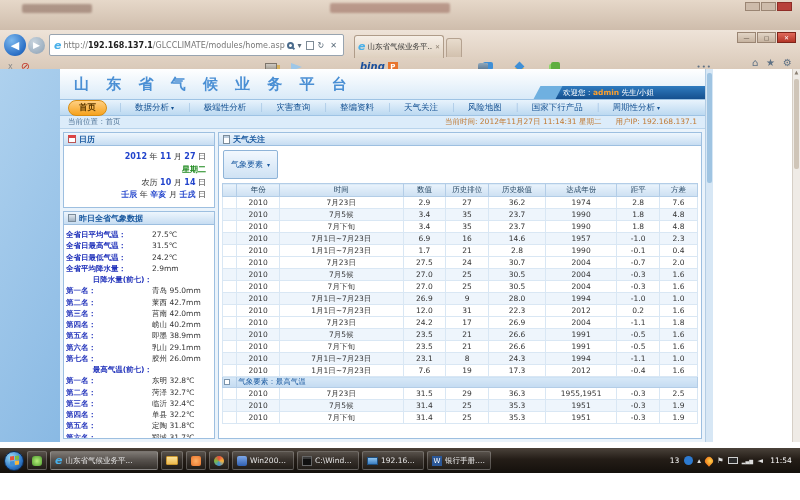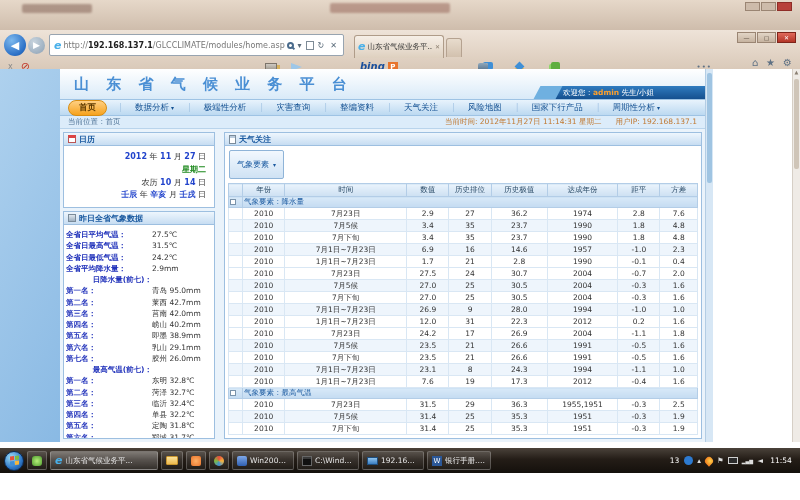--- a/index.html
+++ b/index.html
@@ -57,21 +57,21 @@
 .ribbon{position:absolute;right:0;bottom:0;width:158px;height:13px;background:linear-gradient(#2f7bbf,#15508f);color:#fff;font-size:7.5px;line-height:13px;padding-left:16px;white-space:nowrap}
 .ribbon-wedge{position:absolute;left:-10px;top:0;width:22px;height:13px;background:#6fb0e0;transform:skewX(-28deg)}
 .ribbon .user{color:#ffa12b;font-weight:bold}
 .navbar{height:17px;background:linear-gradient(#e8f3fc,#bcd9f1);border-top:1px solid #9ec3e4;border-bottom:1px solid #9ec3e4;display:flex;align-items:center;font-size:8.5px;color:#155293;padding-left:8px;flex:0 0 auto;white-space:nowrap}
 .nav-item{padding:0 7px;cursor:default}
 .nav-item+.nav-item::before{content:"|";color:#a5c6e4;margin-right:13px}
 .nav-item.active{background:linear-gradient(#ffd083,#f6a21d);border:1px solid #d88d12;border-radius:8px;color:#5d3a00;font-weight:bold;padding:1px 10px;margin-right:5px}
 .nav-item .caret{font-size:6px;color:#155293;margin-left:2px}
 .statusbar{height:13px;background:#dcecfa;border-bottom:1px solid #b9d4ec;display:flex;align-items:center;font-size:7.5px;color:#4b6f93;padding:0 8px;flex:0 0 auto;white-space:nowrap}
 .status-right{margin-left:auto;color:#c07830;display:flex;gap:14px}
-.body-row{display:flex;padding:3px;gap:9px;flex:1;overflow:hidden}
+.body-row{display:flex;padding:3px;gap:3px;flex:1;overflow:hidden}
 .sidebar{width:152px;display:flex;flex-direction:column;gap:3px;flex:0 0 auto}
 .panel{border:1px solid #9dbfe0;background:#fff;overflow:hidden}
 .panel-h{height:13px;background:linear-gradient(#eef6fd,#c7ddf2);border-bottom:1px solid #9dbfe0;display:flex;align-items:center;font-size:8px;font-weight:bold;color:#1b5aa0;padding:0 4px;gap:3px}
 .ico-cal{width:8px;height:8px;background:#fff;border:1px solid #b55;border-top:3px solid #d44;flex:0 0 auto}
 .ico-data{width:8px;height:8px;background:linear-gradient(#dfe7ee,#9fb0c0);border:1px solid #7a8b9a;flex:0 0 auto}
 .ico-doc{width:7px;height:9px;background:#fff;border:1px solid #7a8b9a;box-shadow:inset 0 2px 0 #bcd;flex:0 0 auto}
 .cal-body{padding:5px 8px;font-size:8px;text-align:right;line-height:1.6}
 .tok-n{color:#2244cc;font-weight:bold}
 .tok-u{color:#333}
 .tok-g{color:#1f8a1f;font-weight:bold}
@@ -334,24 +334,20 @@
                         <th>时间</th>
                         <th>数值</th>
                         <th>历史排位</th>
                         <th>历史极值</th>
                         <th>达成年份</th>
                         <th>距平</th>
                         <th>方差</th>
                       </tr>
                     </thead>
                   <tbody id="tbody">
-                      <tr class="group">
-                        <td><span class="chk"></span></td>
-                        <td colspan="8">气象要素：降水量</td>
-                      </tr>
                       <tr>
                         <td></td>
                         <td>2010</td>
                         <td>7月23日</td>
                         <td>2.9</td>
                         <td>27</td>
                         <td>36.2</td>
                         <td>1974</td>
                         <td>2.8</td>
                         <td>7.6</td>

